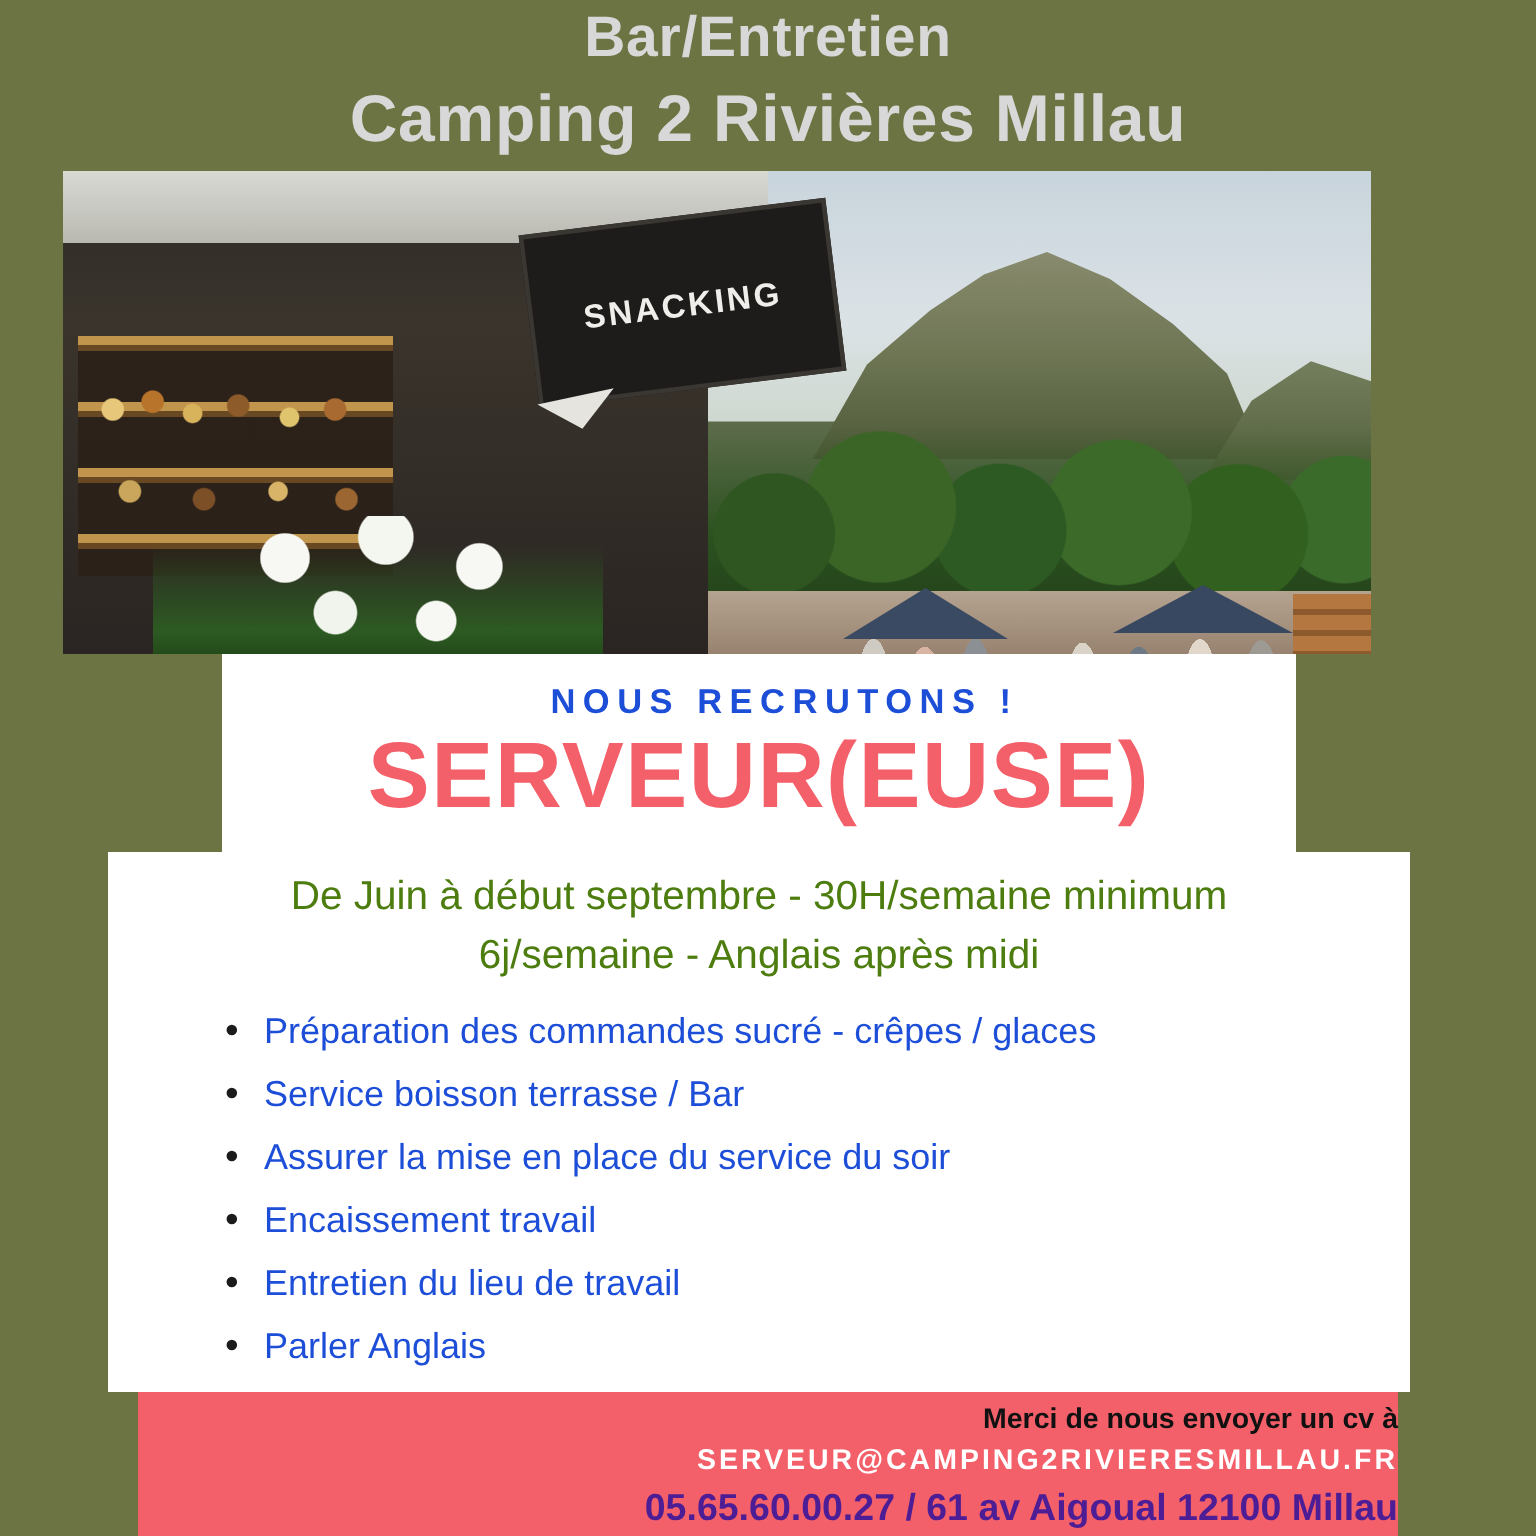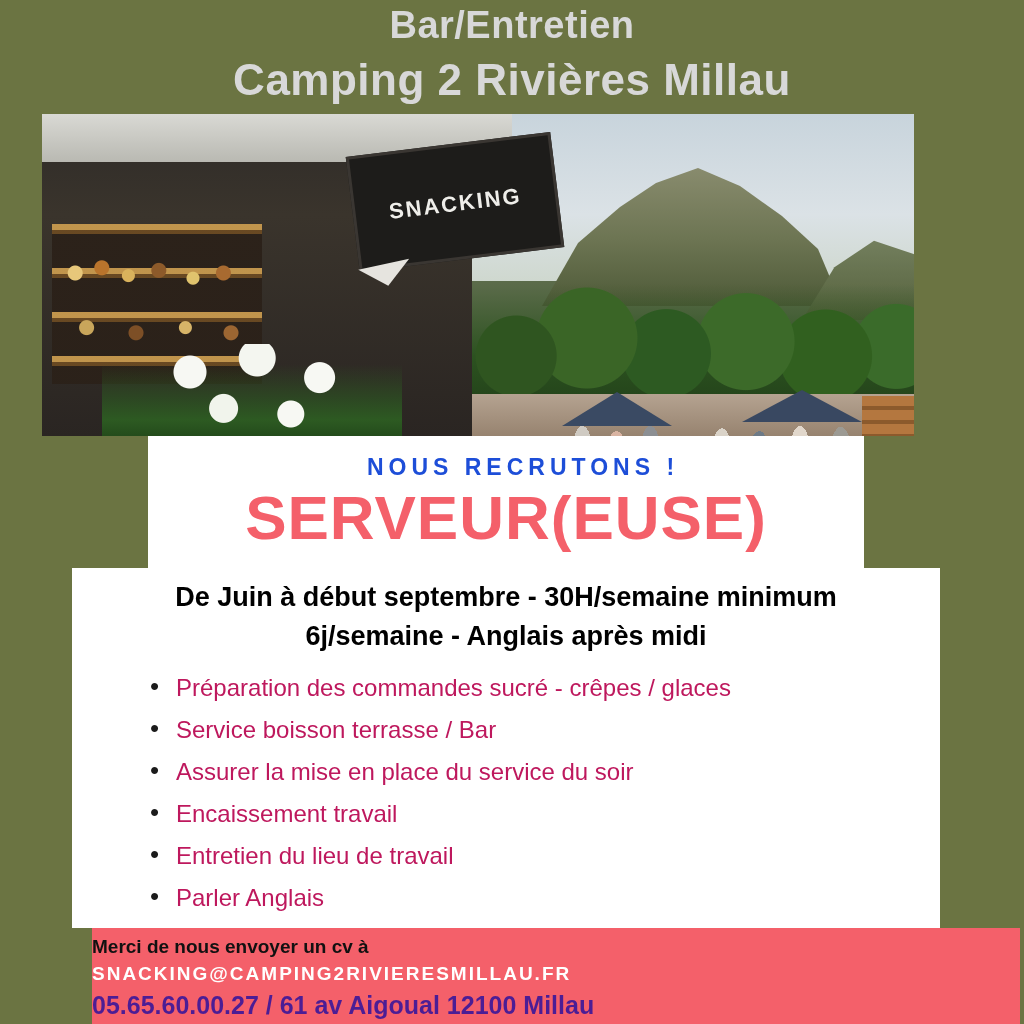--- a/index.html
+++ b/index.html
@@ -192,53 +192,53 @@
   
   .details-panel {
     position: absolute;
     left: 72px; top: 568px;
     width: 868px; height: 360px;
     background: #ffffff;
   }
   .details-head {
     text-align: center;
     padding-top: 10px;
-    color: #000000;
+    color: #4d7c0f;
     font-size: 27px;
-    font-weight: bold;
+    font-weight: normal;
     line-height: 1.45;
   }
   .bullets {
     margin: 20px 0 0 0;
     padding: 0 0 0 78px;
     list-style: none;
   }
   .bullets li {
     position: relative;
     font-size: 24px;
-    color: #be185d;
+    color: #1d4ed8;
     line-height: 1.0;
     padding: 0 0 0 26px;
     margin-bottom: 18px;
   }
   .bullets li::before {
     content: "•";
     position: absolute;
     left: 0; top: -3px;
     font-size: 26px;
     color: #1b1b1b;
   }
 
   
   .footer {
     position: absolute;
     left: 92px; top: 928px;
-    width: 928px; height: 96px;
+    width: 840px; height: 96px;
     background: #f4606a;
-    text-align: left;
+    text-align: right;
     color: #111;
   }
   .footer .f1 {
     padding-top: 8px;
     font-size: 19px;
     font-weight: bold;
   }
   .footer .f2 {
     margin-top: 5px;
     font-size: 19px;
@@ -300,15 +300,15 @@
     <li>Service boisson terrasse / Bar</li>
     <li>Assurer la mise en place du service du soir</li>
     <li>Encaissement travail</li>
     <li>Entretien du lieu de travail</li>
     <li>Parler Anglais</li>
   </ul>
 </div>
 
 <div class="footer">
   <div class="f1">Merci de nous envoyer  un cv à</div>
-  <div class="f2">SNACKING@CAMPING2RIVIERESMILLAU.FR</div>
+  <div class="f2">SERVEUR@CAMPING2RIVIERESMILLAU.FR</div>
   <div class="f3">05.65.60.00.27 / 61 av Aigoual 12100 Millau</div>
 </div>
 
 </body></html>

